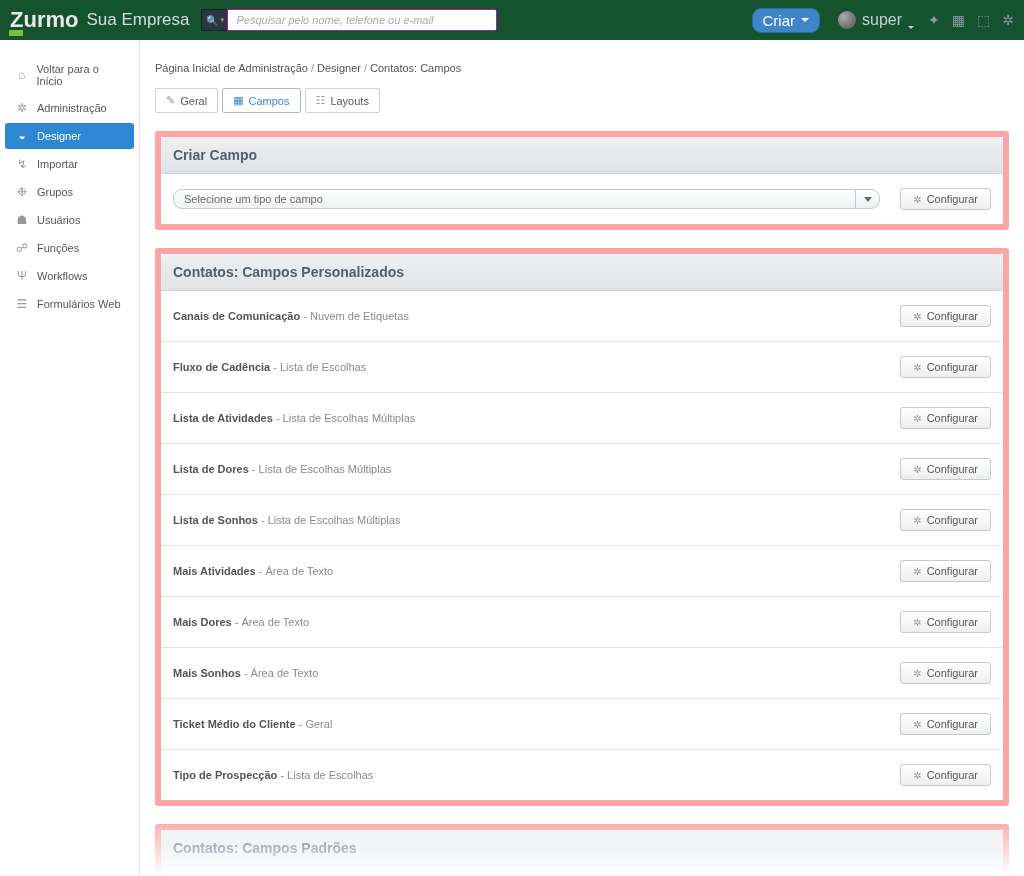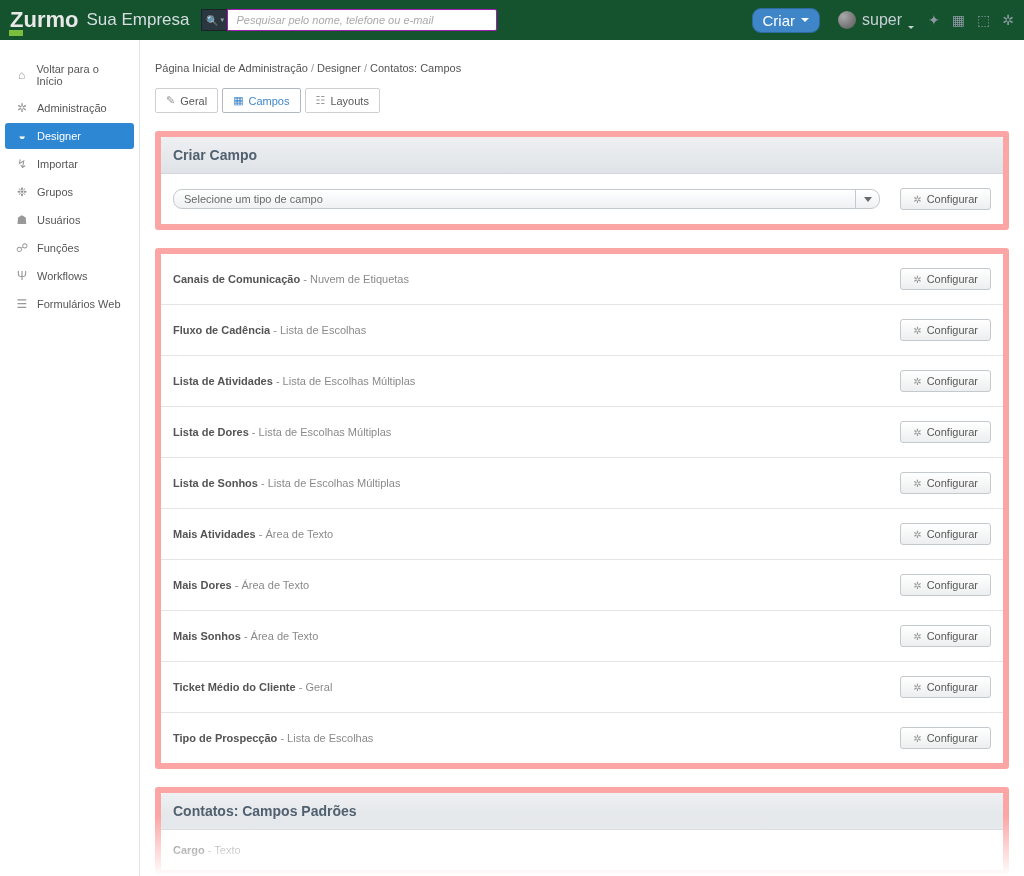--- a/index.html
+++ b/index.html
@@ -378,20 +378,21 @@
           </div>
           <button class="btn-configure">
             <span class="gear">✲</span>
             <span>Configurar</span>
           </button>
         </div>
       </div>
     </div>
 
     <div class="panel">
+      <div class="panel-header">Contatos: Campos Personalizados</div>
       <div id="custom-fields">
           <div class="field-row">
             <div><span class="field-name">Canais de Comunicação</span><span class="field-type"> - Nuvem de Etiquetas</span></div>
             <button class="btn-configure">
               <span class="gear">✲</span>
               <span>Configurar</span>
             </button>
           </div>
           <div class="field-row">
             <div><span class="field-name">Fluxo de Cadência</span><span class="field-type"> - Lista de Escolhas</span></div>

